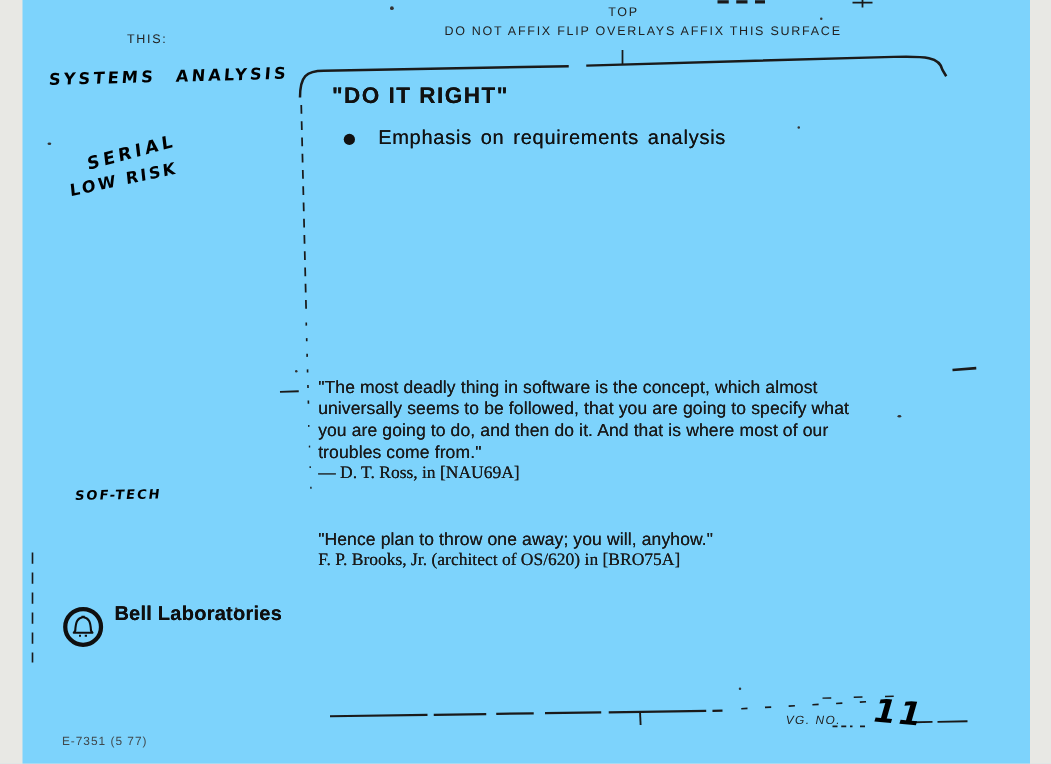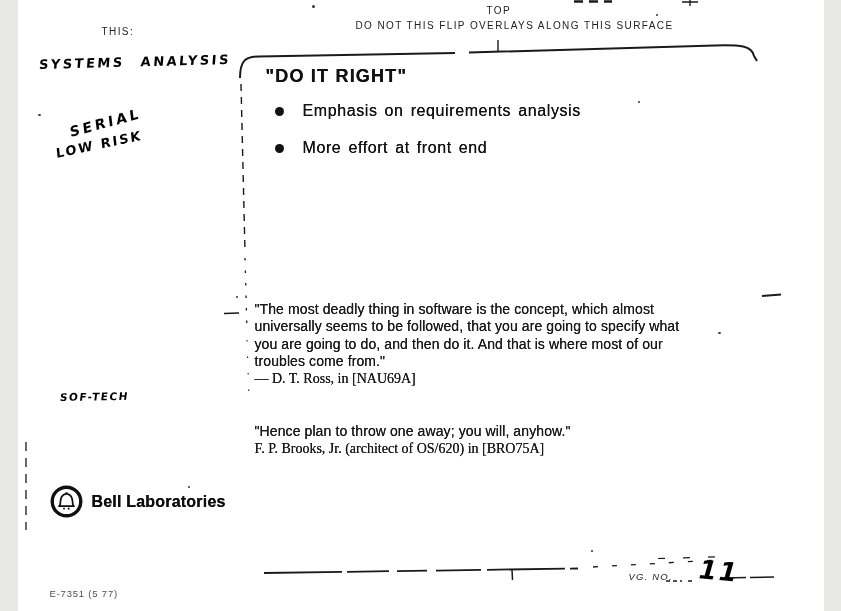--- a/index.html
+++ b/index.html
@@ -1,18 +1,18 @@
 <!DOCTYPE html>
 <html><head>
 <meta charset="utf-8">
 <style>
   html,body{margin:0;padding:0;background:#e8e8e4;}
   .canvas{
     position:relative;width:806px;height:611px;margin:0 auto;
-    background:#ffffff;overflow:hidden;
+    background:#7dd3fc;overflow:hidden;
     font-family:"Liberation Sans",sans-serif;color:#161616;
   }
   .abs{position:absolute;}
   .typed{color:#1c1c1c;}
   .small-label{font-size:10px;letter-spacing:1.4px;color:#222;}
   .hand{
     font-family:"DejaVu Sans",sans-serif;font-weight:700;color:#000;
     white-space:nowrap;transform-origin:left center;
   }
   .slide-title{
@@ -78,52 +78,48 @@
     <path d="M 640 558.5 L 712 556.5" stroke="#1a1a1a" stroke-width="1.2" stroke-dasharray="7 18" fill="none"></path>
     <path d="M 494 569 L 494.5 580" stroke="#1a1a1a" stroke-width="1.5" fill="none"></path>
 
     <path d="M 648 581 L 664 581 M 670 581 L 675 581" stroke="#1a1a1a" stroke-width="1.4" stroke-dasharray="4 3" fill="none"></path>
     <path d="M 706 578 L 728 577.5 M 732 577.5 L 756 577" stroke="#1a1a1a" stroke-width="1.5" fill="none"></path>
 
     <path d="M 8 442 L 8 530" stroke="#1a1a1a" stroke-width="1.3" stroke-dasharray="9 7" fill="none"></path>
   </svg>
 
   <div class="abs typed small-label" style="left:469px;top:5px">TOP</div>
-  <div class="abs typed small-label" style="left:338px;top:20px">DO NOT THIS FLIP OVERLAYS ALONG THIS SURFACE</div>
+  <div class="abs typed small-label" style="left:338px;top:20px">DO NOT AFFIX FLIP OVERLAYS AFFIX THIS SURFACE</div>
   <div class="abs typed small-label" style="left:84px;top:26px">THIS:</div>
 
   <div class="abs hand" style="left:21px;top:57px;font-size:13px;letter-spacing:2.5px;word-spacing:9px;transform:rotate(-1.5deg) skewX(-6deg)">SYSTEMS ANALYSIS</div>
   <div class="abs hand" style="left:52px;top:124px;font-size:14px;letter-spacing:3px;transform:rotate(-15deg) skewX(-8deg)">SERIAL</div>
   <div class="abs hand" style="left:38px;top:146px;font-size:13px;letter-spacing:2px;transform:rotate(-12deg) skewX(-6deg)">LOW RISK</div>
   <div class="abs hand" style="left:42px;top:391px;font-size:10.5px;letter-spacing:1.5px;transform:rotate(-1deg) skewX(-8deg)">SOF-TECH</div>
 
   <div class="abs slide-title" style="left:248px;top:66px">"DO IT RIGHT"</div>
 
   <div class="abs bullet-list" style="left:257px;top:102px">
     <div class="bullet-row">
       <span class="bullet-dot"></span>
       <span class="bullet-text">Emphasis on requirements analysis</span>
     </div>
-    <div class="bullet-row">
-      <span class="bullet-dot"></span>
-      <span class="bullet-text">More effort at front end</span>
-    </div>
   </div>
 
   <div class="abs quote-block" style="left:237px;top:301px">
     <p class="quote-text">"The most deadly thing in software is the concept, which almost universally seems to be followed, that you are going to specify what you are going to do, and then do it.  And that is where most of our troubles come from."</p>
     <p class="quote-attr">— D. T. Ross, in [NAU69A]</p>
   </div>
 
   <div class="abs quote-block" style="left:237px;top:423px">
     <p class="quote-text">"Hence plan to throw one away; you will, anyhow."</p>
     <p class="quote-attr">F. P. Brooks, Jr. (architect of OS/620) in [BRO75A]</p>
   </div>
 
-  <div class="abs" style="left:30px;top:483px;display:flex;align-items:center">
+  <div class="abs" style="left:30px;top:483px;display:flex;">
     <svg width="37" height="37" viewBox="0 0 37 37">
       <circle cx="18.5" cy="18.5" r="14.3" fill="none" stroke="#0f0f0f" stroke-width="3.4"></circle>
       <path d="M 12.2 21.5 C 12.6 13.8 14 11.6 18.5 10.6 C 23 11.6 24.4 13.8 24.8 21.5 L 26 23.2 L 11 23.2 Z" fill="none" stroke="#0f0f0f" stroke-width="1.7" stroke-linejoin="round"></path>
       <path d="M 15.2 25.6 L 16.8 25.6 M 19.8 25.6 L 21.6 25.6" stroke="#0f0f0f" stroke-width="1.6"></path>
       <path d="M 17.2 10.2 L 19.8 10.2" stroke="#0f0f0f" stroke-width="1.4"></path>
     </svg>
     <span class="brand-text" style="margin-left:7px">Bell Laboratories</span>
   </div>
 
   <div class="abs typed vg-label" style="left:611px;top:571px">VG.  NO.</div>

